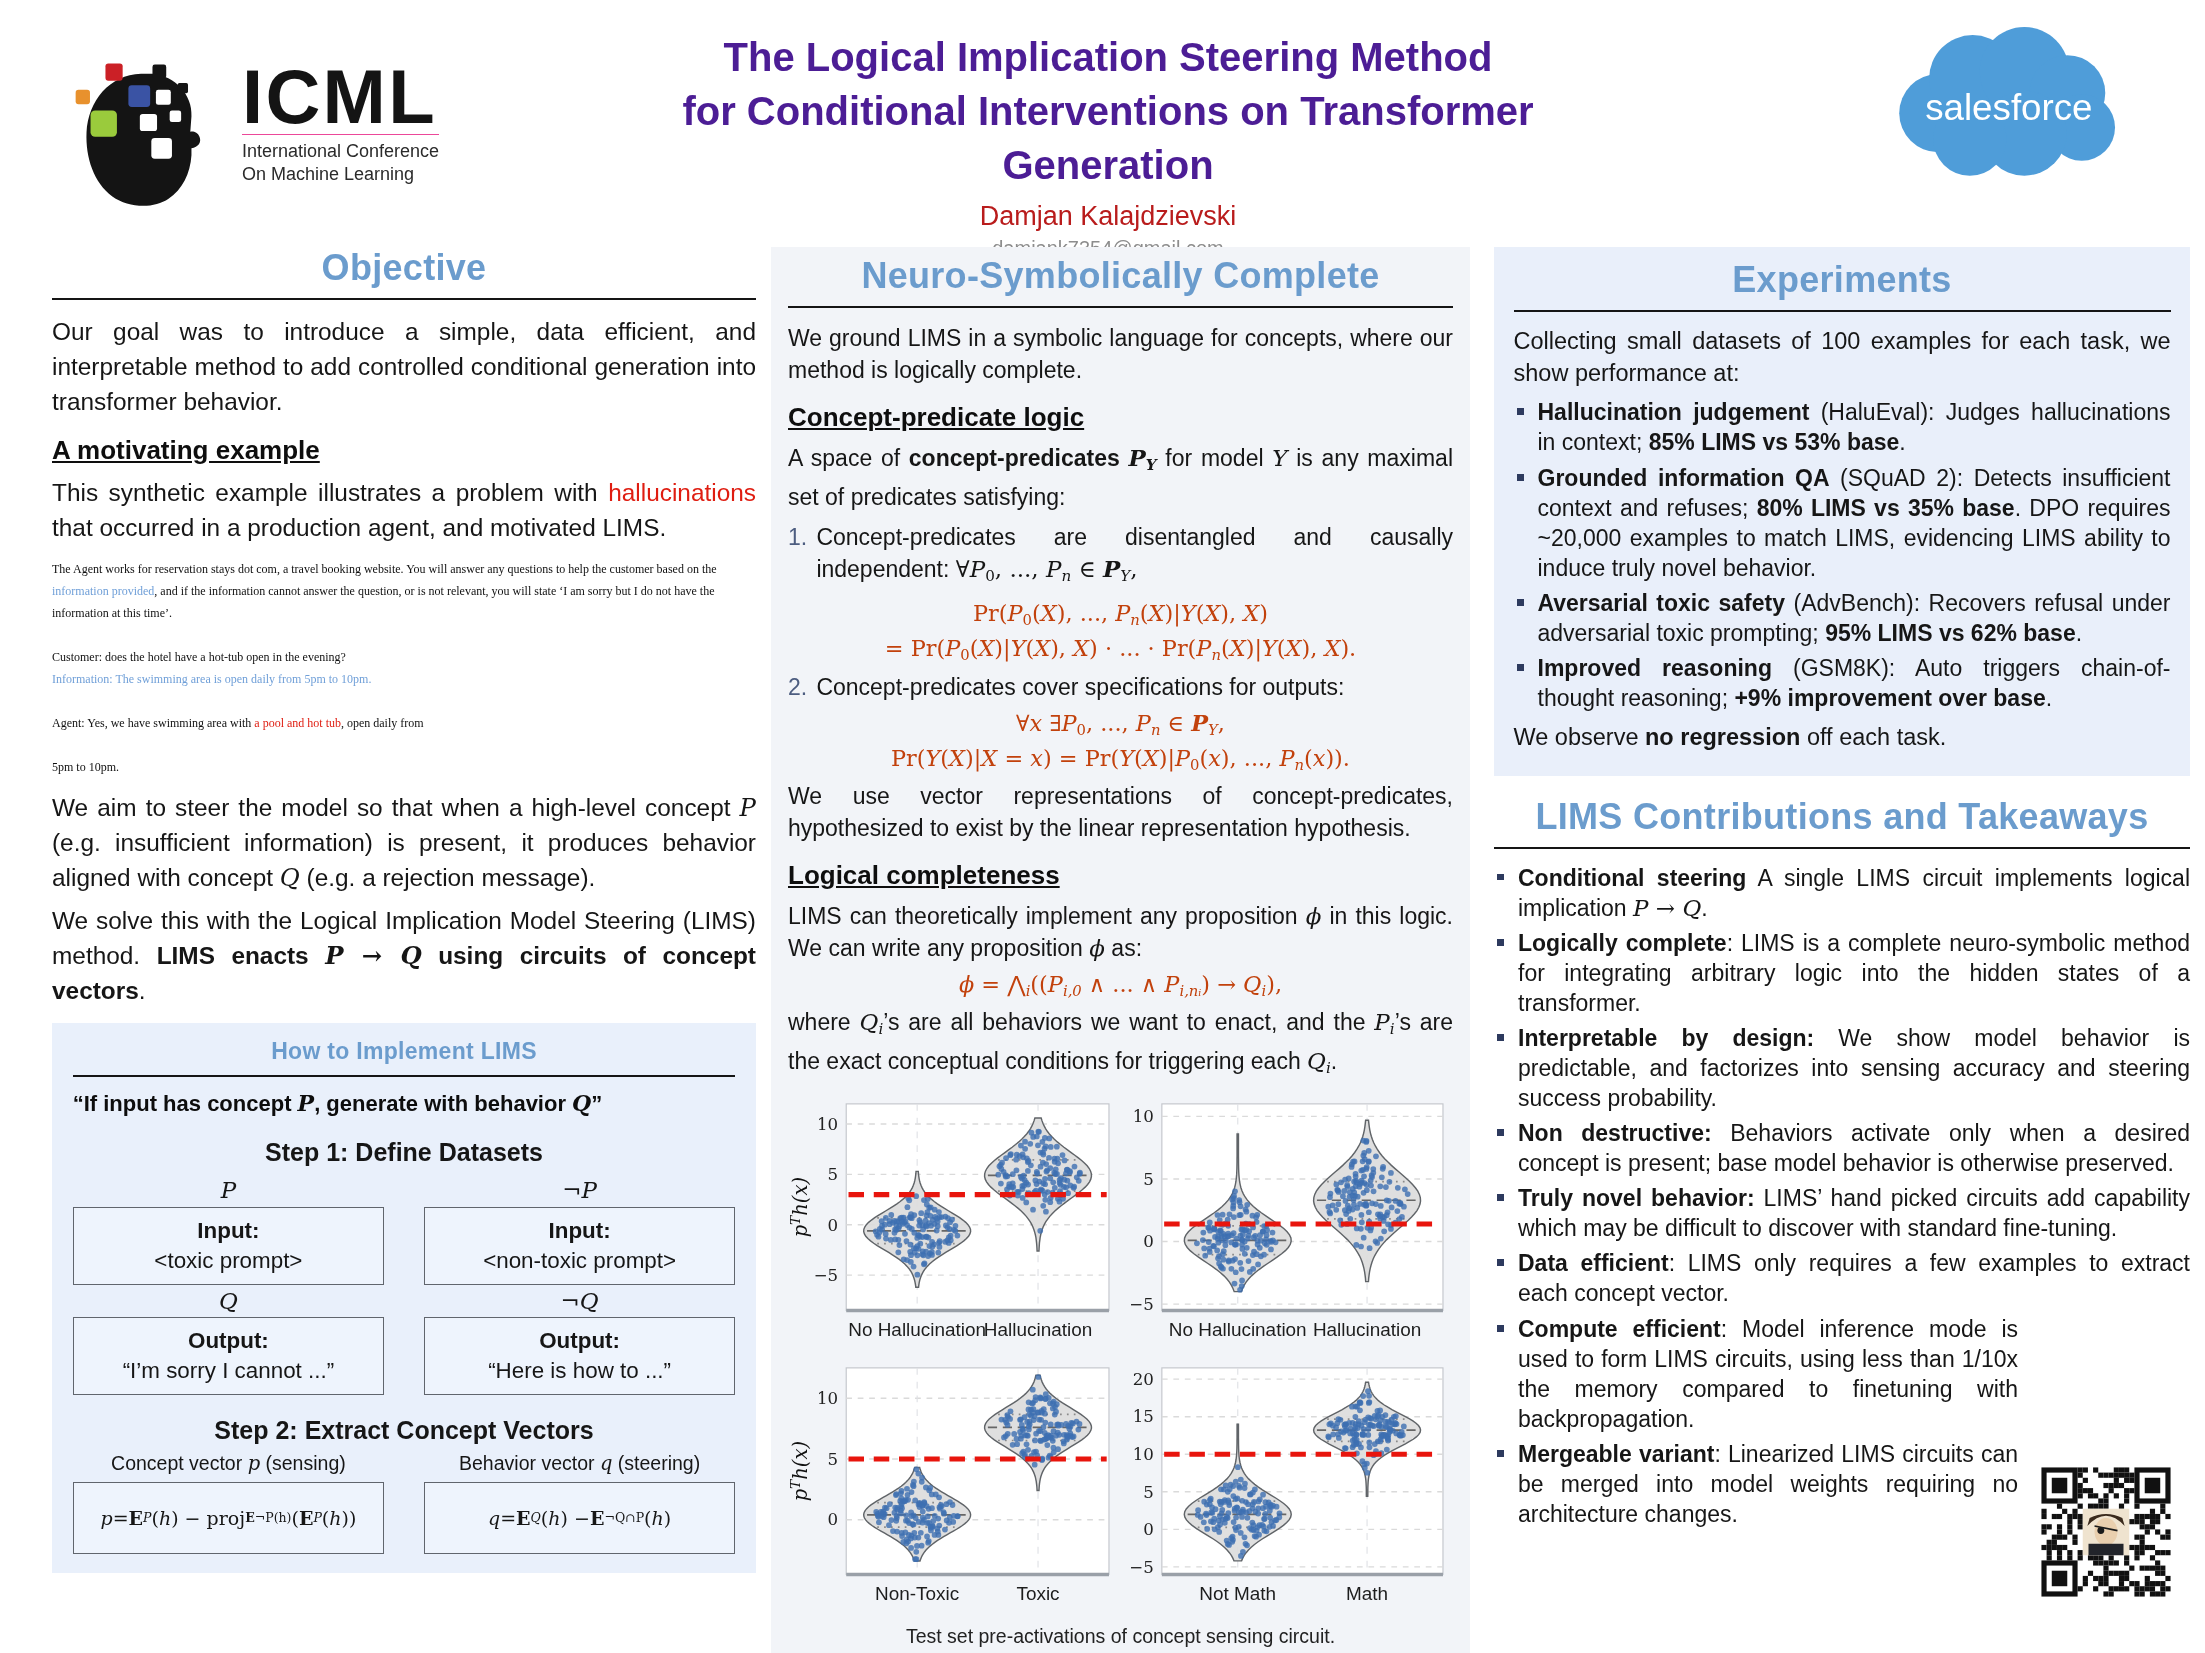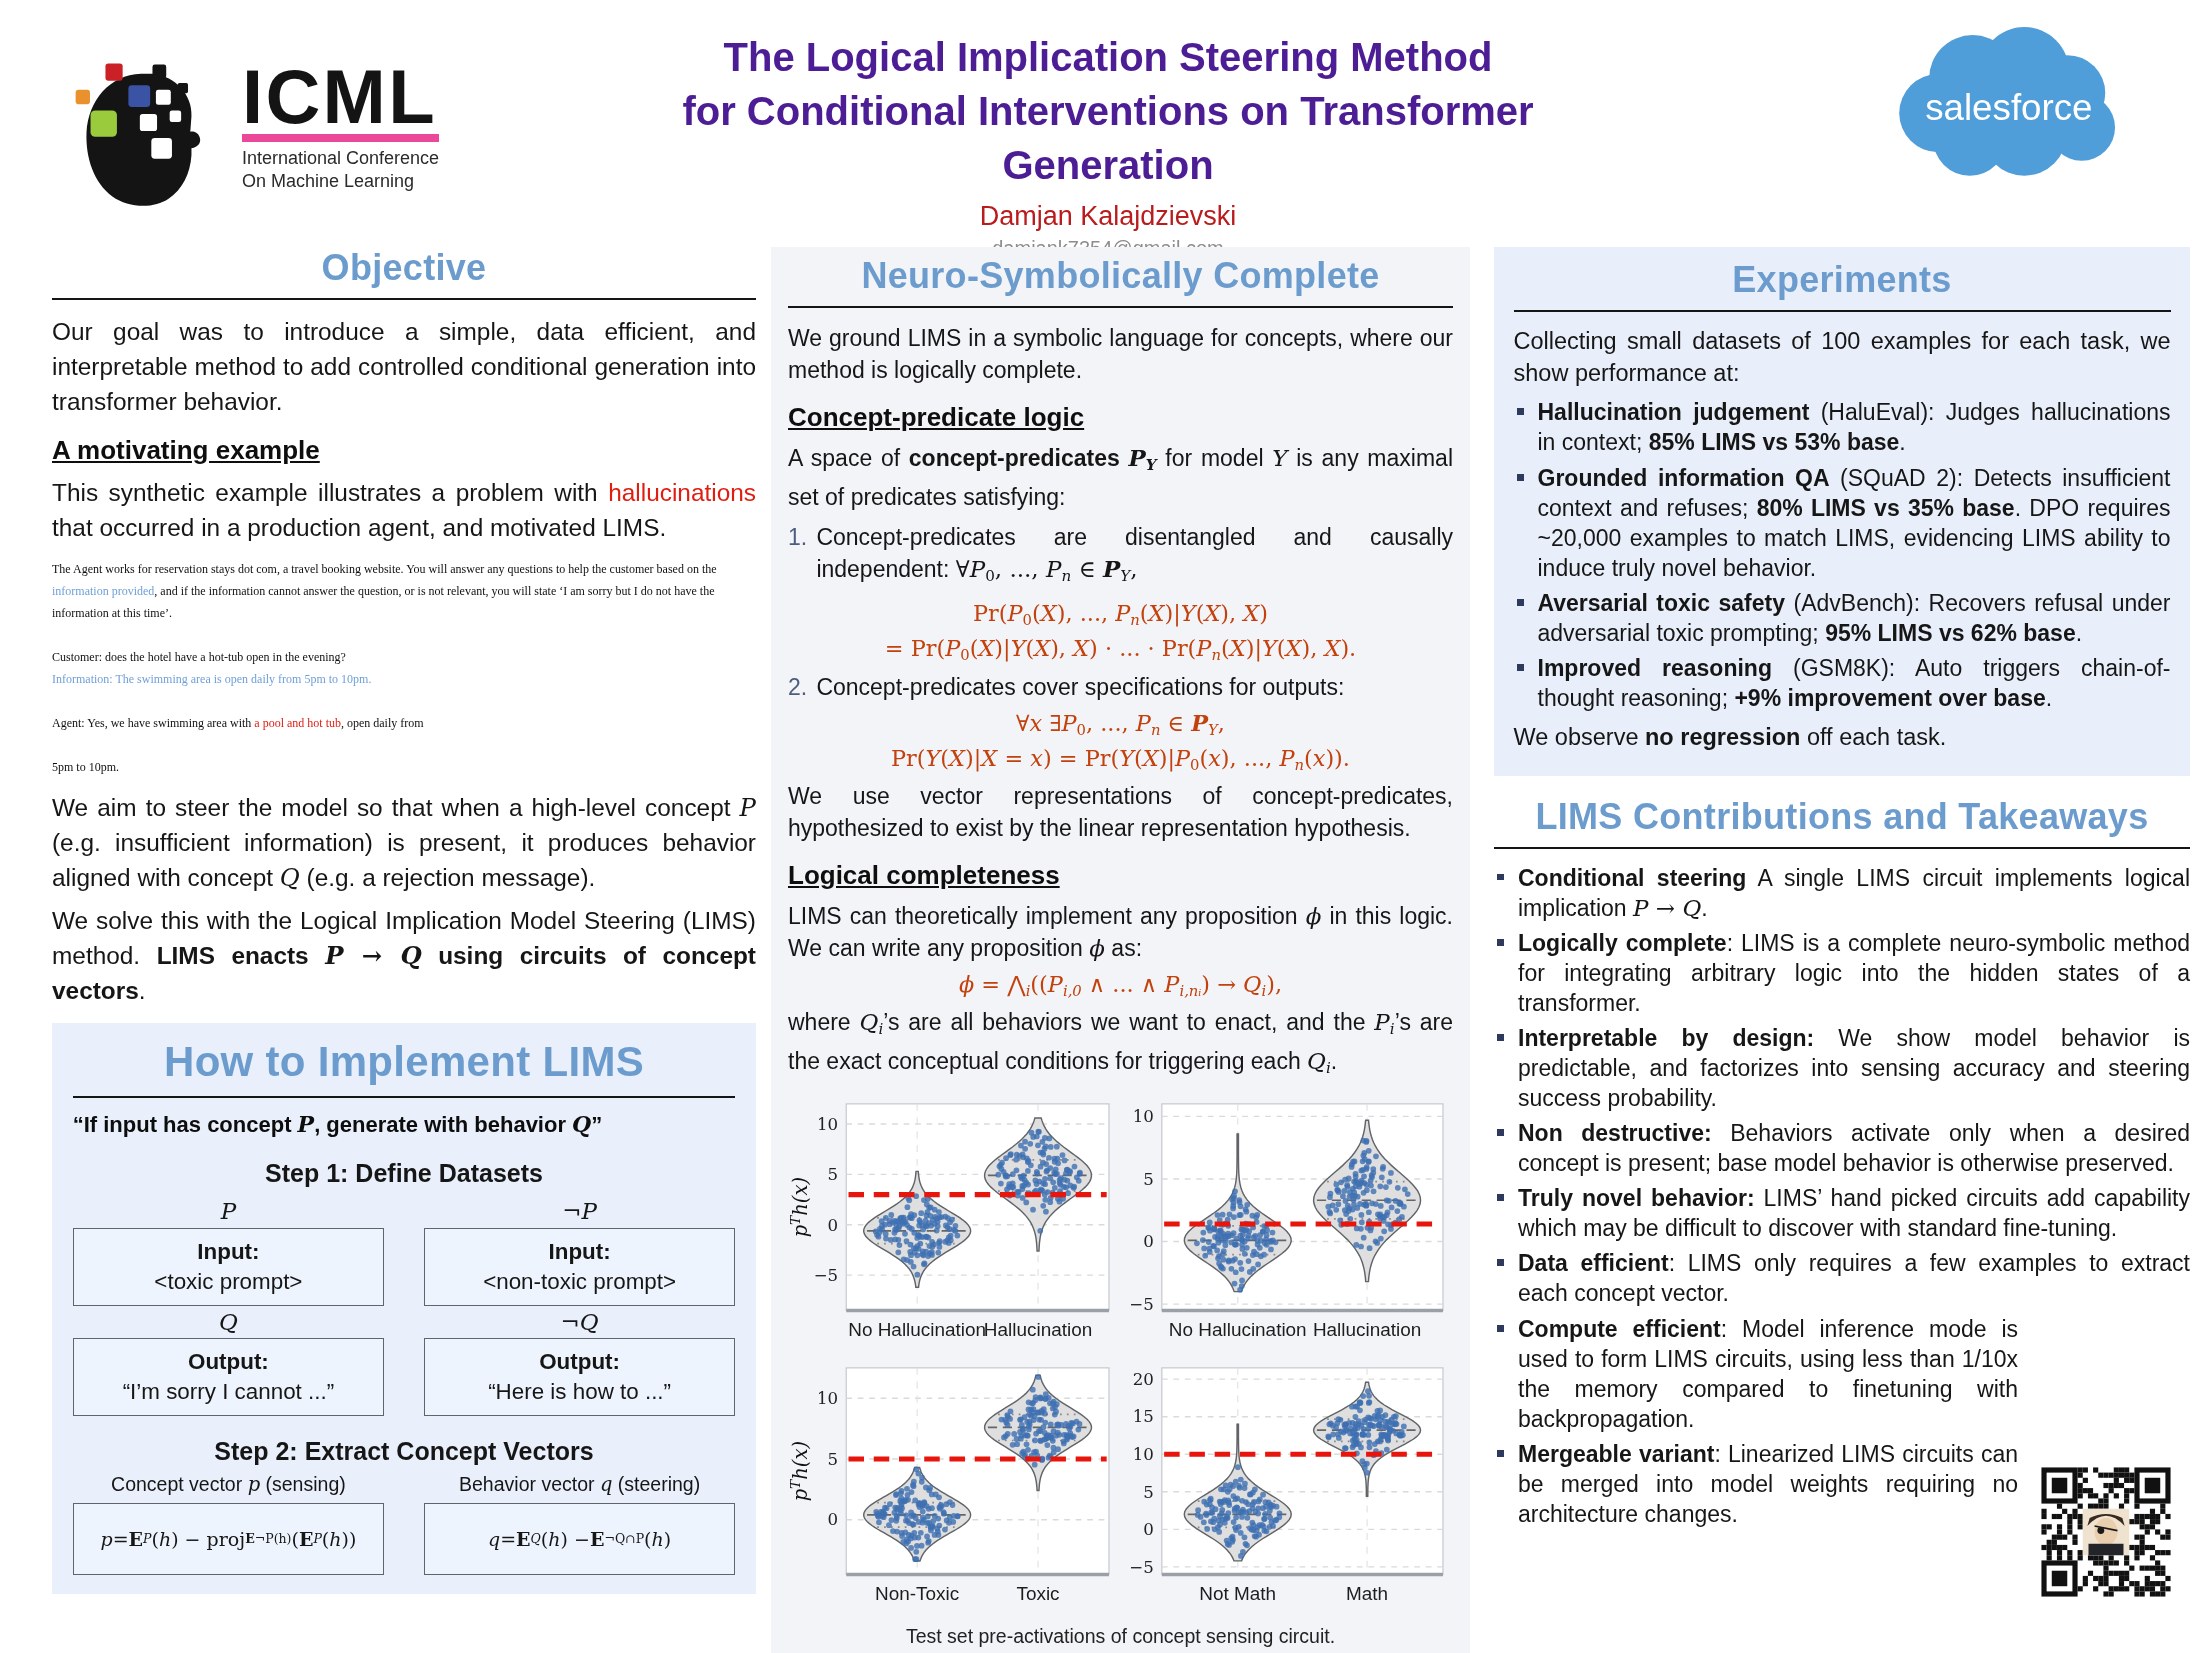--- a/index.html
+++ b/index.html
@@ -4,21 +4,21 @@
 <style>
   html,body{margin:0;padding:0;}
   body{width:2205px;height:1654px;position:relative;background:#ffffff;
        font-family:"Liberation Sans","DejaVu Sans",sans-serif;color:#161616;overflow:hidden;}
   .poster{position:absolute;inset:0;}
 
   
   .icml{position:absolute;left:55px;top:52px;display:flex;align-items:flex-start;gap:15px;}
   .icml-text{padding-top:10.3px;}
   .icml-acro{font-size:76px;font-weight:bold;letter-spacing:2.3px;color:#141414;line-height:69px;
-             border-bottom:8px solid #ec4899;padding-bottom:2.3px;}
+             border-bottom:1px solid #ec4899;padding-bottom:2.3px;}
   .icml-sub{font-size:18px;color:#2b2b2b;margin-top:5.7px;line-height:23px;}
   .titleblock{position:absolute;left:620px;top:30px;width:976px;text-align:center;}
   .title{font-size:40px;font-weight:bold;line-height:54px;color:#4c1d95;}
   .author{font-size:27px;margin-top:9.2px;color:#b91c1c;}
   .email{font-size:20px;color:#8d8d8d;margin-top:4.6px;}
   .sf{position:absolute;left:1878px;top:20.7px;}
 
   
   .section-head{font-size:36px;font-weight:bold;color:#6b9ccd;text-align:center;letter-spacing:0.3px;}
   .rule{border:none;border-top:2.3px solid #151515;margin:9.2px 0 13.8px 0;}
@@ -32,21 +32,21 @@
   .seg-mu{font-family:"DejaVu Serif","DejaVu Sans",serif;}
   .seg-bb{font-family:"DejaVu Serif","DejaVu Sans",serif;font-weight:bold;}
   .seg-frak{font-family:"DejaVu Serif","DejaVu Sans",serif;font-weight:bold;font-style:italic;}
   .seg-sub{vertical-align:-0.28em;font-size:66%;}
 
   
   .left{position:absolute;left:52px;top:247px;width:704px;}
   .code{font-family:Liberation Serif, serif;font-size:12px;line-height:22px;
         white-space:pre-wrap;margin:12.6px 0;color:#101010;text-align:left;}
   .impl{background:#e9f0fb;padding:15px 20.7px 19.5px 20.7px;margin-top:15px;}
-  .impl .section-head{font-size:42px;}
+  .impl .section-head{font-size:23px;}
   .quote{font-size:22px;font-weight:bold;margin:8px 0 2.3px 0;color:#0d0d0d;}
   .step{font-size:25px;font-weight:bold;text-align:center;margin:20.7px 0 6.9px 0;}
   .pair{display:flex;justify-content:space-between;}
   .cell{width:47%;}
   .pq{font-family:"DejaVu Serif","DejaVu Sans",serif;font-style:italic;font-size:23px;text-align:center;margin:3.4px 0;}
   .dbox{border:1.1px solid #60656d;background:#eef4fd;padding:8px 4.6px;font-size:22.4px;line-height:30px;
         text-align:center;box-sizing:border-box;}
   .dbox .t{font-weight:bold;}
   .collab{font-size:19.5px;text-align:center;margin-bottom:6.9px;}
   .collab .cell{text-align:center;}

